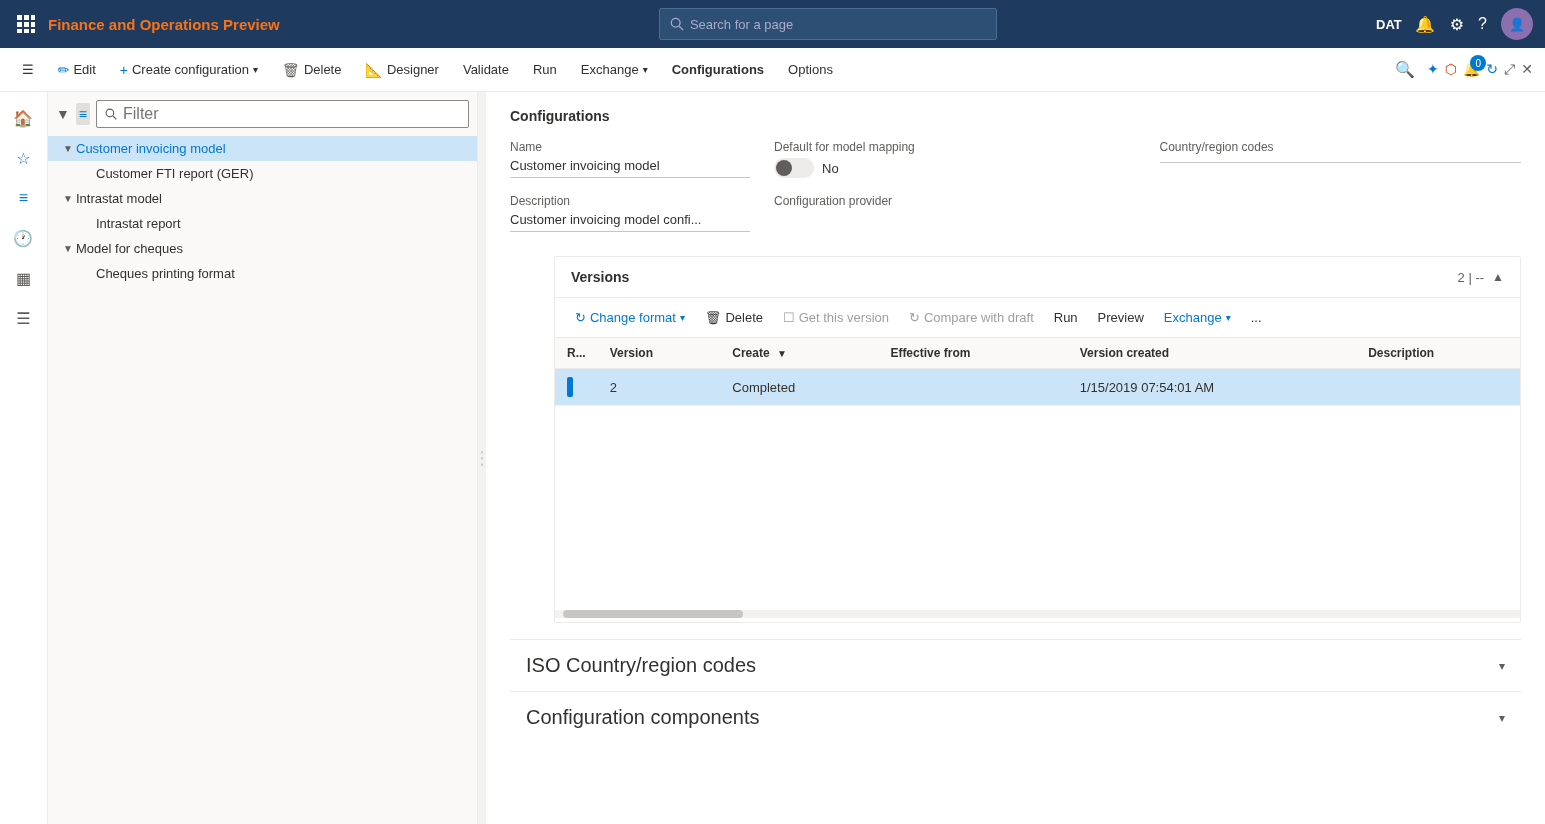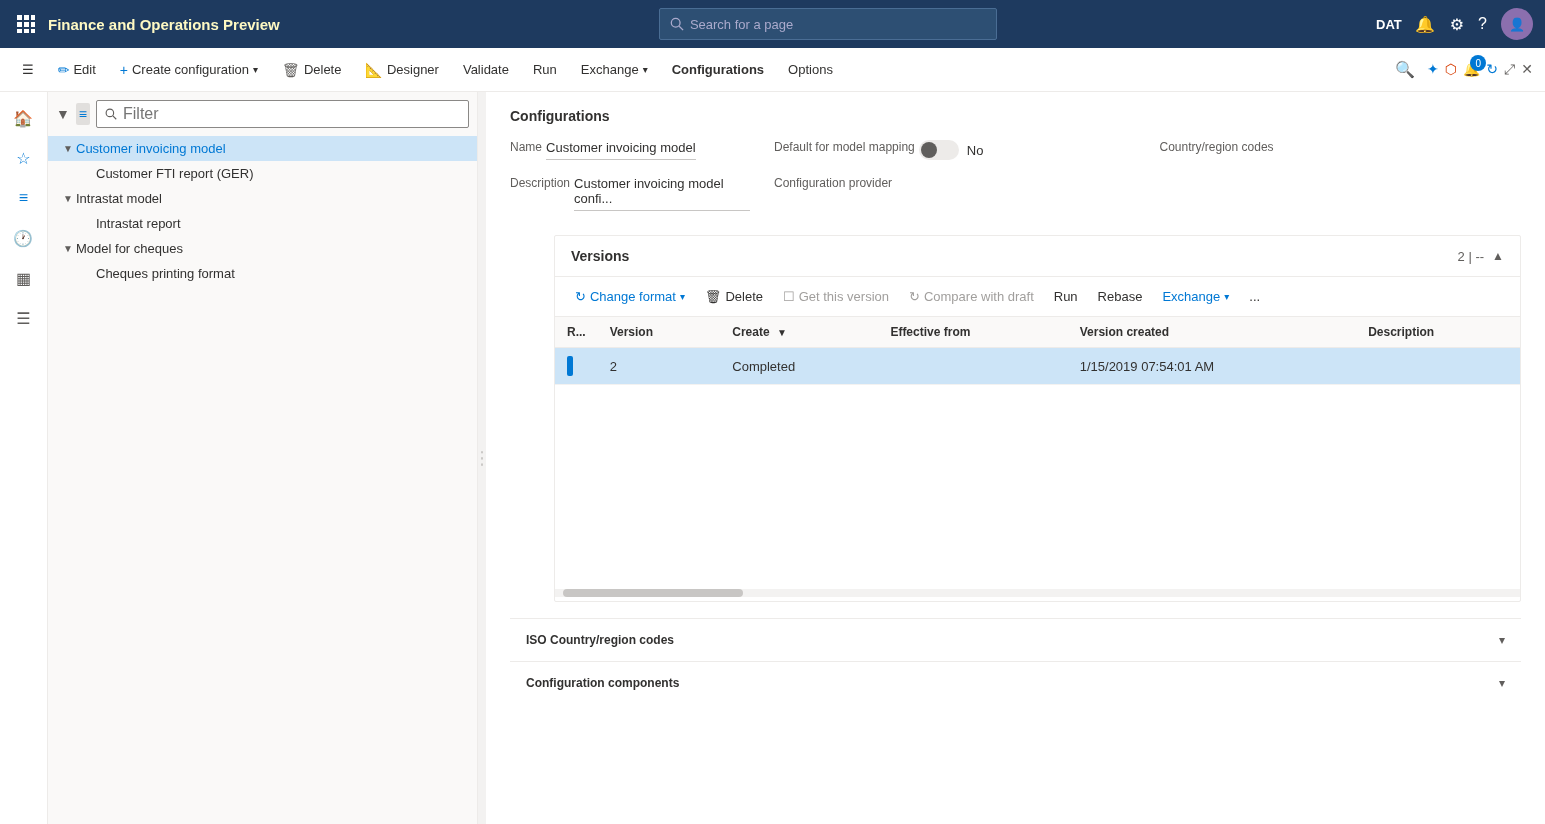--- a/index.html
+++ b/index.html
@@ -10,21 +10,21 @@
       background: #1e3a5f;
       height: 48px;
       display: flex;
       align-items: center;
       padding: 0 12px;
       color: white;
     }
     .topbar-waffle {
       width: 28px; height: 28px; display: flex; align-items: center; justify-content: center; cursor: pointer; margin-right: 8px;
     }
-    .topbar-title { font-size: 15px; font-weight: 600; color: #fef9c3; margin-right: auto; }
+    .topbar-title { font-size: 15px; font-weight: 600; color: #f97316; margin-right: auto; }
     .topbar-search {
       background: #2d4f73;
       border: 1px solid #4a6d94;
       border-radius: 2px;
       display: flex; align-items: center;
       padding: 0 10px;
       width: 338px;
       height: 32px;
       color: #ccc;
       margin-right: auto;
@@ -118,21 +118,21 @@
 
     
     .content {
       flex: 1;
       overflow-y: auto;
       background: #fff;
       padding: 16px 24px;
     }
     .content-title { font-size: 14px; font-weight: 600; color: #323130; margin-bottom: 16px; }
     .form-grid { display: grid; grid-template-columns: 240px 1fr 1fr; gap: 16px 24px; margin-bottom: 24px; }
-    .form-field { display: flex; flex-direction: row; gap: 4px; }
+    .form-field { display: flex; flex-direction: column; gap: 4px; }
     .form-label { font-size: 12px; color: #605e5c; }
     .form-value { font-size: 13px; color: #323130; border-bottom: 1px solid #c8c6c4; padding-bottom: 4px; }
     .form-value.link { color: #0078d4; cursor: pointer; }
     .toggle-row { display: flex; align-items: center; gap: 8px; }
     .toggle { width: 40px; height: 20px; background: #edebe9; border-radius: 10px; position: relative; cursor: pointer; }
     .toggle-thumb { width: 16px; height: 16px; background: #605e5c; border-radius: 50%; position: absolute; top: 2px; left: 2px; }
     .toggle-label { font-size: 13px; color: #323130; }
 
     
     .section { background: #fff; border: 1px solid #edebe9; border-radius: 2px; margin-bottom: 16px; margin-left: 44px; }
@@ -168,21 +168,21 @@
 
     
     .scrollbar-area { height: 8px; margin: 4px 0; background: #f3f2f1; }
     .scrollbar-thumb { height: 8px; width: 180px; background: #c8c6c4; border-radius: 4px; margin-left: 8px; }
 
     
     .collapsible-section {
       border-top: 1px solid #edebe9; padding: 14px 16px;
       display: flex; align-items: center; cursor: pointer;
     }
-    .collapsible-title { font-size: 12px; font-weight: 700; color: #323130; flex: 1; }
+    .collapsible-title { font-size: 20px; font-weight: 400; color: #323130; flex: 1; }
     .collapsible-icon { font-size: 12px; color: #605e5c; }
 
     
     .content::-webkit-scrollbar { width: 8px; }
     .content::-webkit-scrollbar-track { background: #f3f2f1; }
     .content::-webkit-scrollbar-thumb { background: #c8c6c4; border-radius: 4px; }
   </style>
 </head>
 <body>
 
@@ -380,21 +380,21 @@
           <span>Get this version</span>
         </button>
         <button class="vtbtn disabled">
           <span>↻</span>
           <span>Compare with draft</span>
         </button>
         <button class="vtbtn">
           <span>Run</span>
         </button>
         <button class="vtbtn">
-          <span>Rebase</span>
+          <span>Preview</span>
         </button>
         <button class="vtbtn blue">
           <span>Exchange</span>
           <span style="font-size:10px">▾</span>
         </button>
         <button class="vtbtn">
           <span>...</span>
         </button>
       </div>
 

